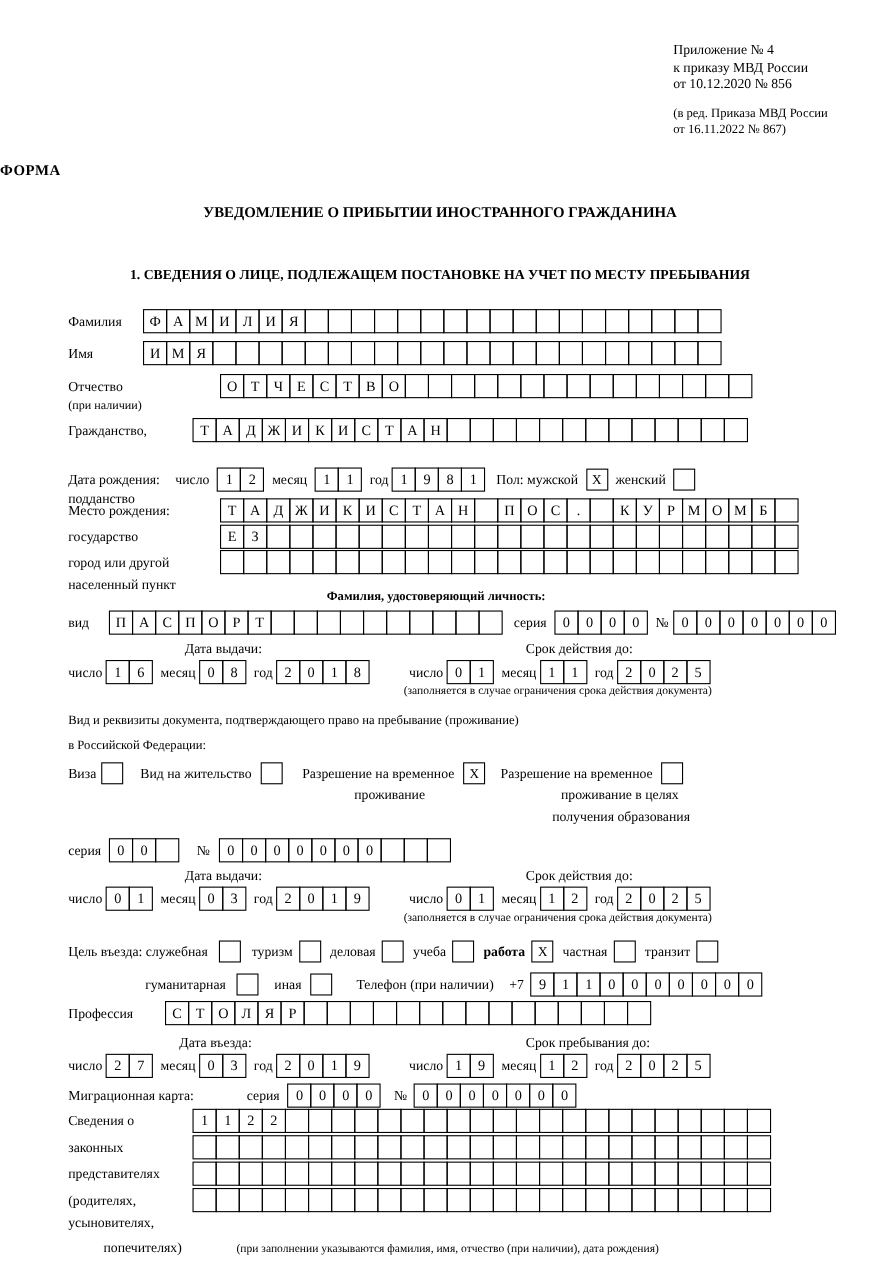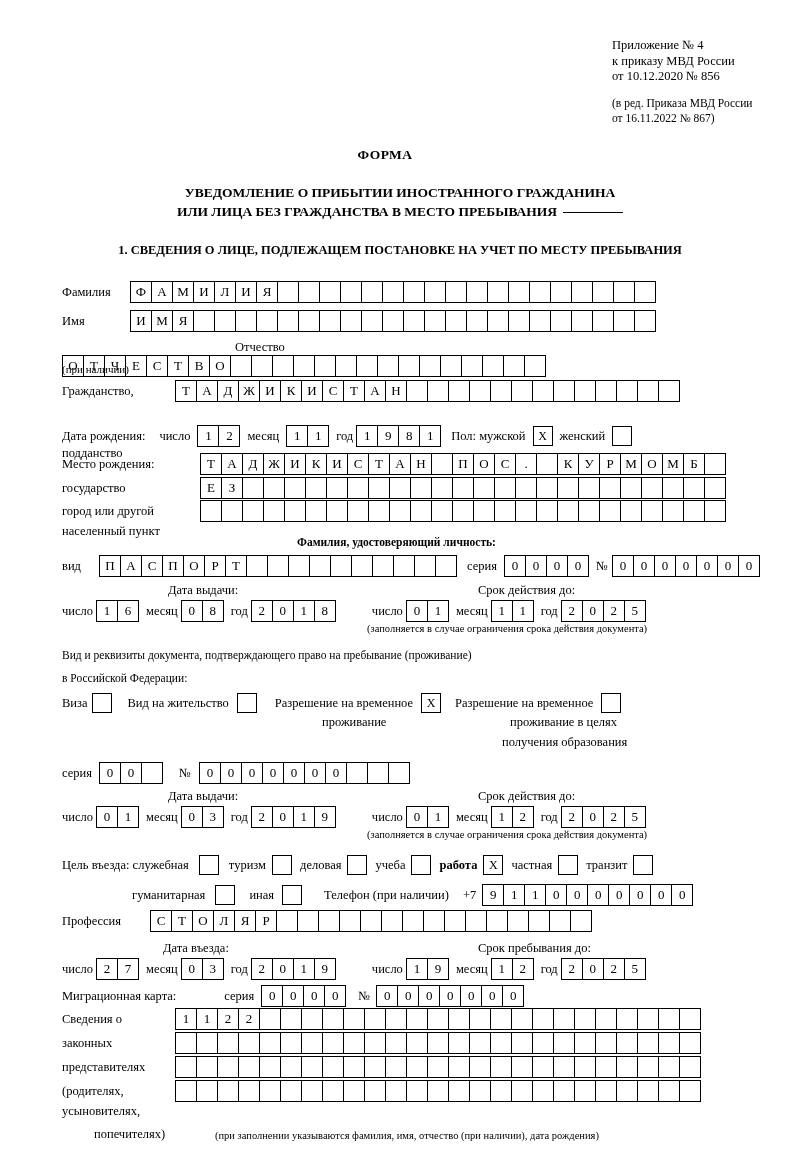--- a/index.html
+++ b/index.html
@@ -20,21 +20,21 @@
   .hdr{
     position:absolute;
     left:612px; top:38px;
     font-size:12.5px;
     line-height:15.5px;
   }
   .hdr .sub{ margin-top:11px; font-size:11.5px; line-height:15px;}
   .forma{
     position:absolute;
     left:0; top:147px; width:770px;
-    text-align:center;
+    text-align:left;
     font-weight:bold;
     font-size:13.5px;
     letter-spacing:.5px;
   }
   .title{
     position:absolute;
     left:0; top:183px; width:800px;
     text-align:center;
     font-weight:bold;
     font-size:13.5px;
@@ -98,21 +98,20 @@
     <div class="sub">
       <div>(в ред. Приказа МВД России</div>
       <div>от 16.11.2022 № 867)</div>
     </div>
   </div>
 
   <div class="forma">ФОРМА</div>
 
   <div class="title">
     <div><span class="lead">УВЕДОМЛЕНИЕ О ПРИБЫТИИ ИНОСТРАННОГО ГРАЖДАНИНА</span></div>
-    <div><span class="lead">ИЛИ ЛИЦА БЕЗ ГРАЖДАНСТВА В МЕСТО ПРЕБЫВАНИЯ</span><span class="blank"></span></div>
   </div>
 
   <div class="section-title">1. СВЕДЕНИЯ О ЛИЦЕ, ПОДЛЕЖАЩЕМ ПОСТАНОВКЕ НА УЧЕТ ПО МЕСТУ ПРЕБЫВАНИЯ</div>
 
   <div class="row" style="left:62px; top:281px;">
     <span class="lbl" style="width:68px;">Фамилия</span>
     <span class="boxes" id="surname-boxes">
         <span class="cell">Ф</span>
         <span class="cell">А</span>
         <span class="cell">М</span>
@@ -165,21 +164,21 @@
         <span class="cell"></span>
         <span class="cell"></span>
         <span class="cell"></span>
         <span class="cell"></span>
         <span class="cell"></span>
         <span class="cell"></span>
         <span class="cell"></span>
       </span>
   </div>
 
-  <div class="row" style="left:62px; top:340px;flex-direction:column;">
+  <div class="row" style="left:62px; top:340px;">
     <span class="lbl" style="width:138px;">Отчество</span>
     <span class="boxes" id="patronymic-boxes">
         <span class="cell">О</span>
         <span class="cell">Т</span>
         <span class="cell">Ч</span>
         <span class="cell">Е</span>
         <span class="cell">С</span>
         <span class="cell">Т</span>
         <span class="cell">В</span>
         <span class="cell">О</span>

